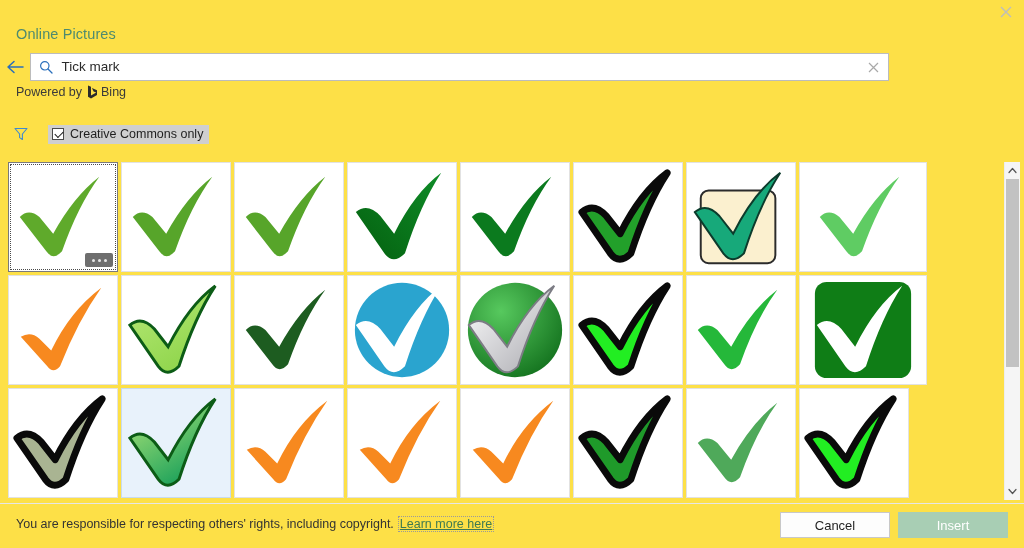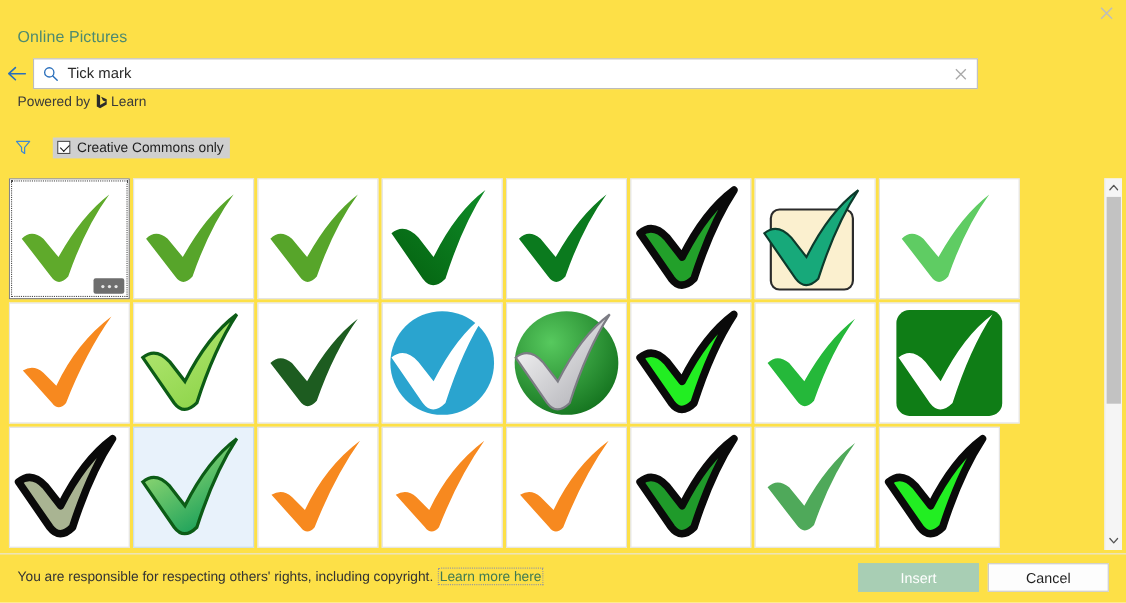--- a/index.html
+++ b/index.html
@@ -199,20 +199,21 @@
   }
   .footer-note {
     position: absolute; left: 16px; top: 516px;
     font-size: 12.5px; color: #333333;
     display: flex; align-items: baseline;
     white-space: nowrap;
     text-align: right;
   }
   .footer-link {
     color: #3f7a52;
+    text-decoration: underline;
     margin-left: 4px;
     border: 1px dotted #9a9a9a;
     padding: 0 1px;
     cursor: pointer;
   }
   .footer-buttons {
     position: absolute; right: 16px; top: 512px;
     display: flex; align-items: center; gap: 8px;
   }
   .btn {
@@ -268,21 +269,21 @@
     </div>
   </div>
 
   <div class="powered">
     <span>Powered by</span>
     <span class="bing-logo">
       <svg width="11" height="14" viewBox="0 0 11 14" aria-hidden="true">
         <path d="M1 0.5 L4 1.8 L4 10.5 L9.2 7.6 L6.6 6.4 L4.9 3 L10 5.3 L10 10 L4 13.5 L1 11.8 Z" fill="#2b2b2b"></path>
       </svg>
     </span>
-    <span>Learn</span>
+    <span>Bing</span>
   </div>
 
   <div class="filter-row">
     <span class="filter-icon">
       <svg width="14" height="14" viewBox="0 0 14 14" aria-hidden="true">
         <path d="M1 1.5 L13 1.5 L8.4 7 L8.4 12.5 L5.6 10.6 L5.6 7 Z" stroke="#3f8ad0" stroke-width="1.1" fill="none" stroke-linejoin="round"></path>
       </svg>
     </span>
     <div class="cc-chip">
       <span class="cc-box"></span>
@@ -471,17 +472,17 @@
   </div>
 
   <div class="divider"></div>
 
   <div class="footer-note">
     <span>You are responsible for respecting others' rights, including copyright.</span>
     <span class="footer-link">Learn more here</span>
   </div>
 
   <div class="footer-buttons">
+    <div class="btn btn-cancel">Cancel</div>
     <div class="btn btn-insert">Insert</div>
-    <div class="btn btn-cancel">Cancel</div>
   </div>
 
 </div>
 
 </body></html>

